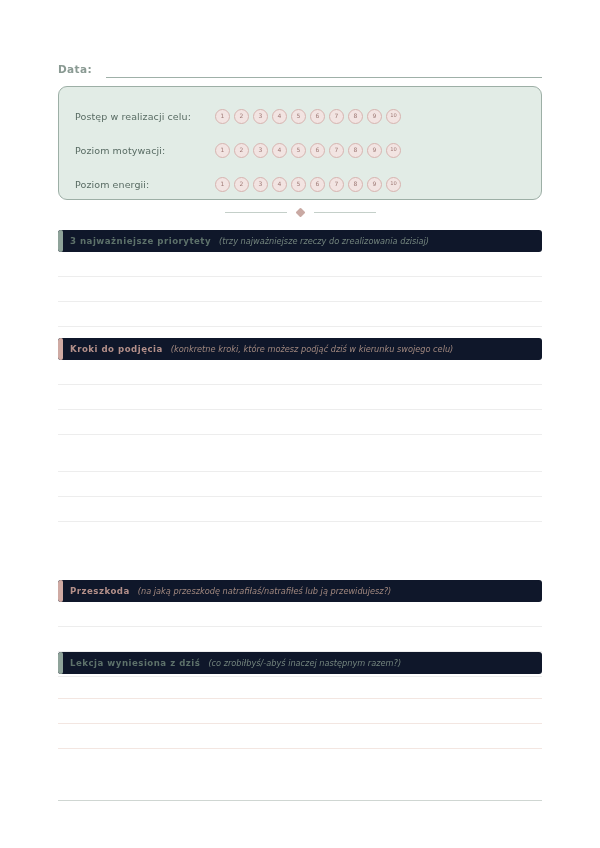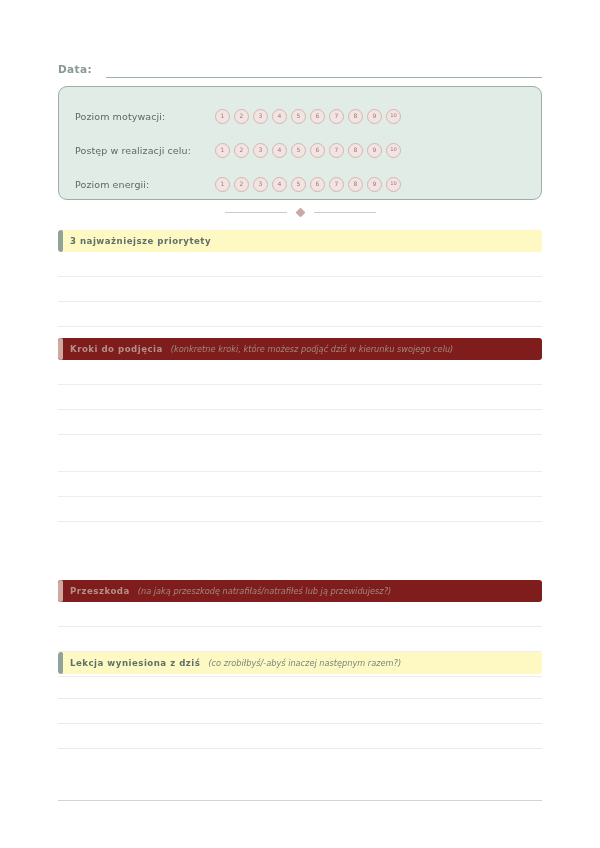--- a/index.html
+++ b/index.html
@@ -130,22 +130,22 @@
   .section-header {
     height: 22px;
     display: flex;
     align-items: center;
     border-radius: 3px;
     box-sizing: border-box;
     padding-left: 12px;
     position: relative;
     overflow: hidden;
   }
-  .section-header.green { background: #fef9c3; }
-  .section-header.pink  { background: #7f1d1d; }
+  .section-header.green { background: #0f172a; }
+  .section-header.pink  { background: #0f172a; }
   .accent-bar {
     position: absolute;
     left: 0;
     top: 0;
     width: 5px;
     height: 22px;
     border-radius: 2px;
   }
   .accent-bar.green { background: #8fa39a; }
   .accent-bar.pink  { background: #cfaaa3; }
@@ -199,51 +199,51 @@
 <body>
 
 <div class="page">
 
   <div class="date-row">
     <span class="date-label">Data:</span>
     <span class="date-rule"></span>
   </div>
 
   <div class="scales-card" id="scales-card">
+      <div class="scale-row">
+        <div class="scale-label">Postęp w realizacji celu:</div>
+        <div class="scale-circles">
+          <div class="scale-circle">1</div>
+          <div class="scale-circle">2</div>
+          <div class="scale-circle">3</div>
+          <div class="scale-circle">4</div>
+          <div class="scale-circle">5</div>
+          <div class="scale-circle">6</div>
+          <div class="scale-circle">7</div>
+          <div class="scale-circle">8</div>
+          <div class="scale-circle">9</div>
+          <div class="scale-circle wide">10</div>
+        </div>
+      </div>
       <div class="scale-row">
         <div class="scale-label">Poziom motywacji:</div>
         <div class="scale-circles">
           <div class="scale-circle">1</div>
           <div class="scale-circle">2</div>
           <div class="scale-circle">3</div>
           <div class="scale-circle">4</div>
           <div class="scale-circle">5</div>
           <div class="scale-circle">6</div>
           <div class="scale-circle">7</div>
           <div class="scale-circle">8</div>
           <div class="scale-circle">9</div>
           <div class="scale-circle wide">10</div>
         </div>
       </div>
       <div class="scale-row">
-        <div class="scale-label">Postęp w realizacji celu:</div>
-        <div class="scale-circles">
-          <div class="scale-circle">1</div>
-          <div class="scale-circle">2</div>
-          <div class="scale-circle">3</div>
-          <div class="scale-circle">4</div>
-          <div class="scale-circle">5</div>
-          <div class="scale-circle">6</div>
-          <div class="scale-circle">7</div>
-          <div class="scale-circle">8</div>
-          <div class="scale-circle">9</div>
-          <div class="scale-circle wide">10</div>
-        </div>
-      </div>
-      <div class="scale-row">
         <div class="scale-label">Poziom energii:</div>
         <div class="scale-circles">
           <div class="scale-circle">1</div>
           <div class="scale-circle">2</div>
           <div class="scale-circle">3</div>
           <div class="scale-circle">4</div>
           <div class="scale-circle">5</div>
           <div class="scale-circle">6</div>
           <div class="scale-circle">7</div>
           <div class="scale-circle">8</div>
@@ -257,20 +257,21 @@
     <span class="ornament-line"></span>
     <span class="ornament-diamond"></span>
     <span class="ornament-line"></span>
   </div>
 
   <div id="sections-host">
       <div class="section" style="top: 230px;">
         <div class="section-header green">
           <span class="accent-bar green"></span>
           <span class="section-title green">3 najważniejsze priorytety</span>
+          <span class="section-hint green">(trzy najważniejsze rzeczy do zrealizowania dzisiaj)</span>
         </div>
         <div class="lines">
           <div class="write-line"></div>
           <div class="write-line"></div>
           <div class="write-line"></div>
         </div>
       </div>
       <div class="section" style="top: 338px;">
         <div class="section-header pink">
           <span class="accent-bar pink"></span>

